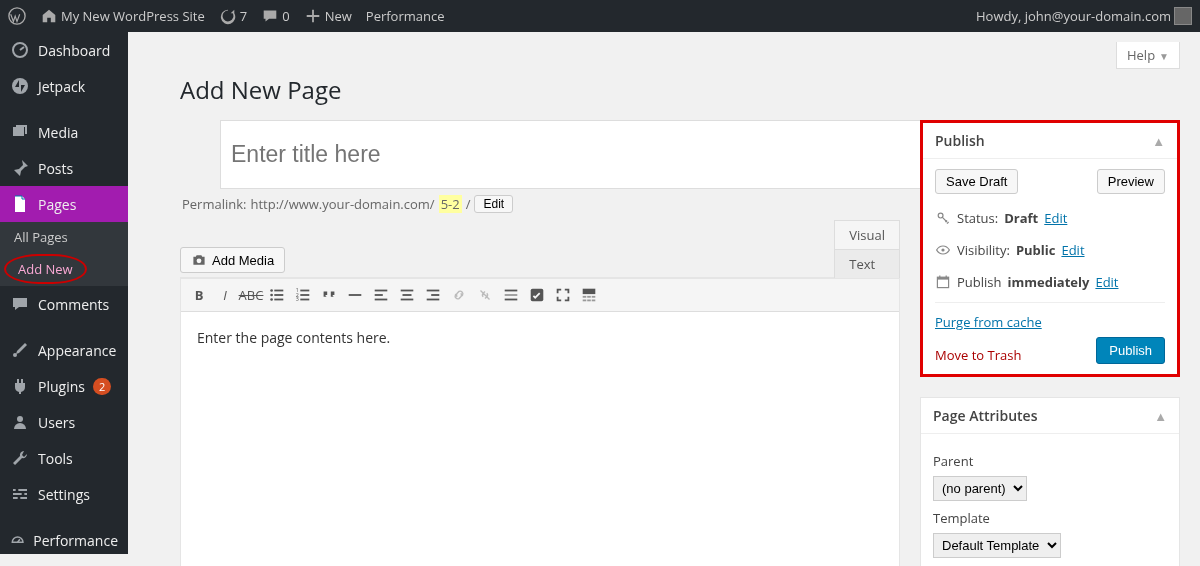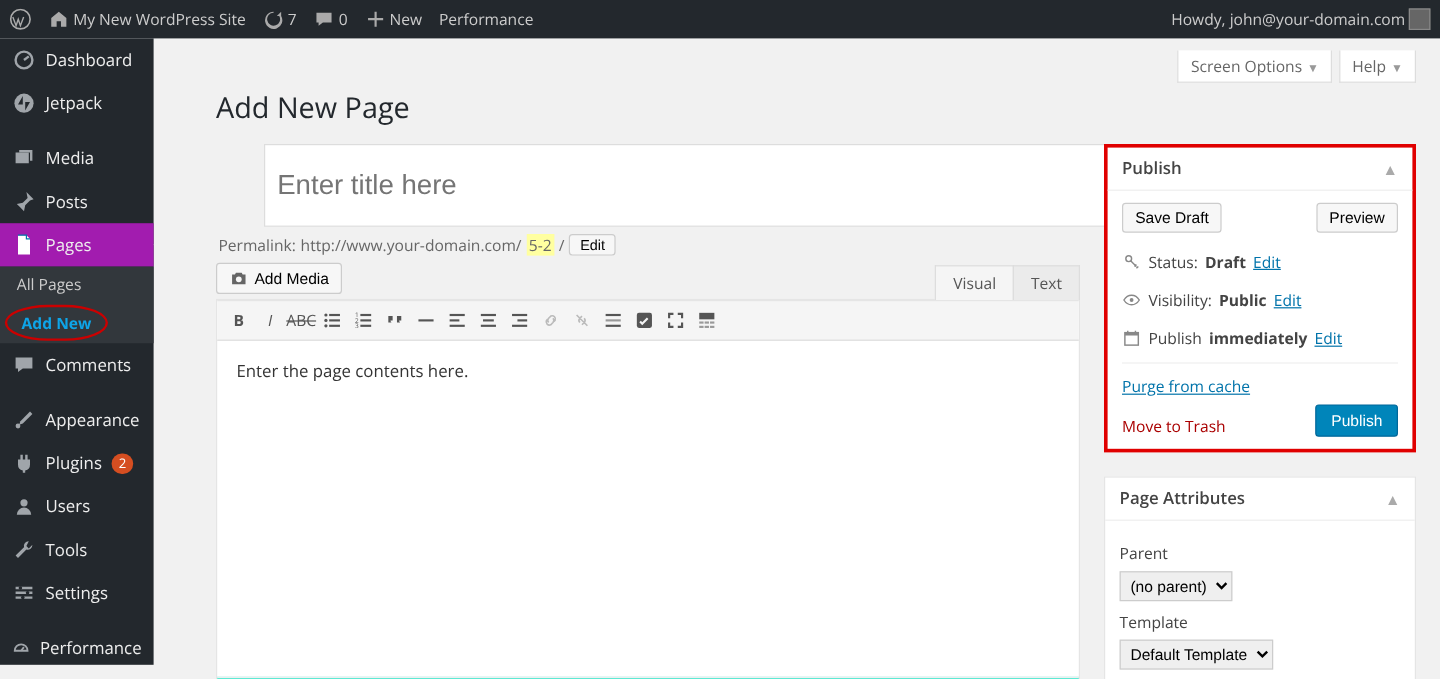--- a/index.html
+++ b/index.html
@@ -17,21 +17,21 @@
 .sidebar { position: absolute; top: 32px; left: 0; width: 128px; bottom: 12px; background: #23282d; color: #eee; font-size: 14px; }
 .menu-item { display: flex; align-items: center; gap: 8px; padding: 8px 10px; color: #eee; cursor: pointer; }
 .menu-item svg { width: 20px; height: 20px; fill: #a0a5aa; }
 .menu-item.active { background: #a21caf; }
 .menu-item.active svg { fill: #fff; }
 .menu-item.active-arrow { position: relative; }
 .menu-item.active-arrow::after { content: ""; position: absolute; right: -8px; top: 50%; transform: translateY(-50%); border: 8px solid transparent; border-right-color: #f1f1f1; }
 .badge { background: #d54e21; color: #fff; border-radius: 10px; font-size: 11px; padding: 1px 6px; }
 .submenu { background: #32373c; }
 .submenu-item { padding: 6px 10px 6px 14px; font-size: 13px; color: #ccc; cursor: pointer; }
-.submenu-item.current { font-weight: bold; color: #0ea5e9; }
+.submenu-item.current { font-weight: normal; color: #f9a8d4; }
 .submenu-item.highlighted { display: inline-block; border: 2px solid #cc0000; border-radius: 50%/60%; padding: 4px 12px; margin: 2px 4px; }
 .collapse { display: flex; align-items: center; gap: 8px; padding: 10px; color: #a0a5aa; cursor: pointer; font-size: 13px; }
 
 
 .content { position: absolute; top: 32px; left: 160px; right: 0; bottom: 0; padding: 10px 20px; }
 .screen-meta { display: flex; justify-content: flex-end; gap: 6px; margin-bottom: 4px; }
 .screen-meta .tab { background: #fff; border: 1px solid #ddd; border-top: none; padding: 4px 10px; font-size: 13px; color: #666; cursor: pointer; }
 .tri { font-size: 10px; color: #999; margin-left: 4px; }
 
 h1.page-title { font-size: 24px; font-weight: 400; color: #23282d; margin: 2px 0 14px; }
@@ -41,21 +41,21 @@
 .side-col { width: 260px; }
 
 .title-input { width: 100%; padding: 20px 10px; font-size: 23px; border: 1px solid #ddd; color: #888; background: #fff; margin-left: 40px; }
 .permalink { font-size: 13px; color: #666; margin: 6px 2px; display: flex; align-items: center; gap: 4px; }
 .permalink .highlight { background: #ffffa0; padding: 0 2px; }
 .smallbtn { font-size: 12px; padding: 1px 8px; border: 1px solid #ccc; background: #f7f7f7; border-radius: 3px; cursor: pointer; }
 
 .add-media { display: inline-flex; align-items: center; gap: 5px; border: 1px solid #ccc; background: #f7f7f7; padding: 4px 10px; border-radius: 3px; font-size: 13px; cursor: pointer; margin-bottom: 4px; }
 
 .editor-wrap { border: 1px solid #e5e5e5; background: #fff; }
-.editor-tabs { display: flex; justify-content: flex-start; }
+.editor-tabs { display: flex; justify-content: flex-start; flex-direction: column; }
 .editor-tab { padding: 5px 14px; font-size: 13px; border: 1px solid #ddd; border-bottom: none; background: #ebebeb; color: #555; cursor: pointer; margin-left: -1px; position: relative; top: 1px; }
 .editor-tab.active { background: #f5f5f5; }
 .toolbar { background: #f5f5f5; border-top: 1px solid #e5e5e5; border-bottom: 1px solid #ddd; padding: 4px 6px; display: flex; gap: 2px; flex-wrap: wrap; }
 .tb-btn { width: 24px; height: 24px; display: flex; align-items: center; justify-content: center; color: #555; cursor: pointer; border: 1px solid transparent; border-radius: 2px; }
 .tb-btn svg { width: 18px; height: 18px; fill: #555; }
 .tb-btn.dim svg { fill: #bbb; }
 .editor-body { min-height: 280px; padding: 16px; font-size: 14px; color: #333; }
 .status-bar { border-top: 1px solid #eee; display: flex; justify-content: space-between; padding: 3px 8px; font-size: 12px; color: #666; background: #f5f5f5; }
 .path-bar { border-top: 1px solid #eee; padding: 3px 8px; font-size: 12px; color: #666; background: #5eead4; }
 
@@ -214,21 +214,20 @@
         <path d="M3 13a7 7 0 0 1 14 0z" fill="none" stroke="#a0a5aa" stroke-width="2"></path>
         <path d="M10 13l3-4" stroke="#a0a5aa" stroke-width="2"></path>
       </svg>
       <span>Performance</span>
     </div>
   <div class="collapse"></div>
 </div>
 
 <div class="content">
   <div class="screen-meta">
-    <div class="tab"><span>Screen Options</span><span class="tri">▼</span></div>
     <div class="tab"><span>Help</span><span class="tri">▼</span></div>
   </div>
 
   <h1 class="page-title">Add New Page</h1>
 
   <div class="main-cols">
 
     <div class="editor-col">
       <input class="title-input" placeholder="Enter title here" style="">
       <div class="permalink">

